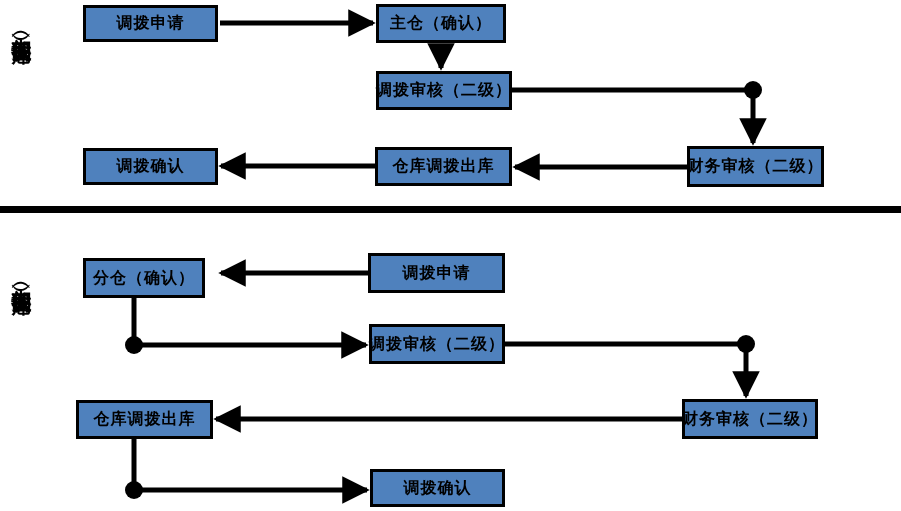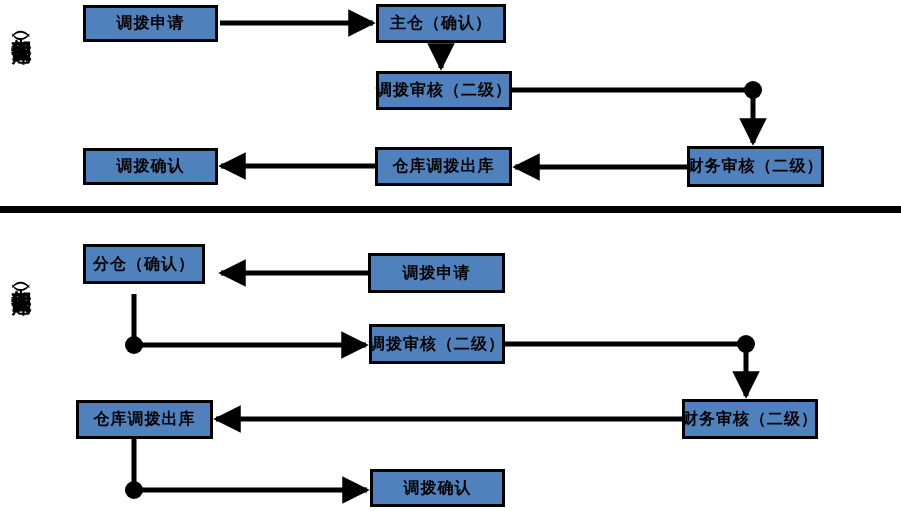--- a/index.html
+++ b/index.html
@@ -101,20 +101,20 @@
   <div class="lane-label" style="top:28px">仓库调拨（内部）</div>
   <div class="lane-label" style="top:279px">仓库调拨（内部）</div>
 
   <div class="node" style="left:83px;  top:5px;   width:135px; height:37px">调拨申请</div>
   <div class="node" style="left:376px; top:4px;   width:130px; height:39px">主仓（确认）</div>
   <div class="node" style="left:376px; top:71px;  width:136px; height:39px">调拨审核（二级）</div>
   <div class="node" style="left:687px; top:146px; width:137px; height:41px">财务审核（二级）</div>
   <div class="node" style="left:375px; top:147px; width:137px; height:39px">仓库调拨出库</div>
   <div class="node" style="left:83px;  top:148px; width:135px; height:37px">调拨确认</div>
 
-  <div class="node" style="left:83px;  top:244px; width:122px; height:40px">分仓（确认）</div>
+  <div class="node" style="left:83px;  top:258px; width:122px; height:40px">分仓（确认）</div>
   <div class="node" style="left:368px; top:253px; width:137px; height:40px">调拨申请</div>
   <div class="node" style="left:369px; top:324px; width:136px; height:40px">调拨审核（二级）</div>
   <div class="node" style="left:682px; top:399px; width:136px; height:40px">财务审核（二级）</div>
   <div class="node" style="left:76px;  top:400px; width:137px; height:39px">仓库调拨出库</div>
   <div class="node" style="left:370px; top:469px; width:135px; height:38px">调拨确认</div>
 
 </div>
 
 </body></html>

